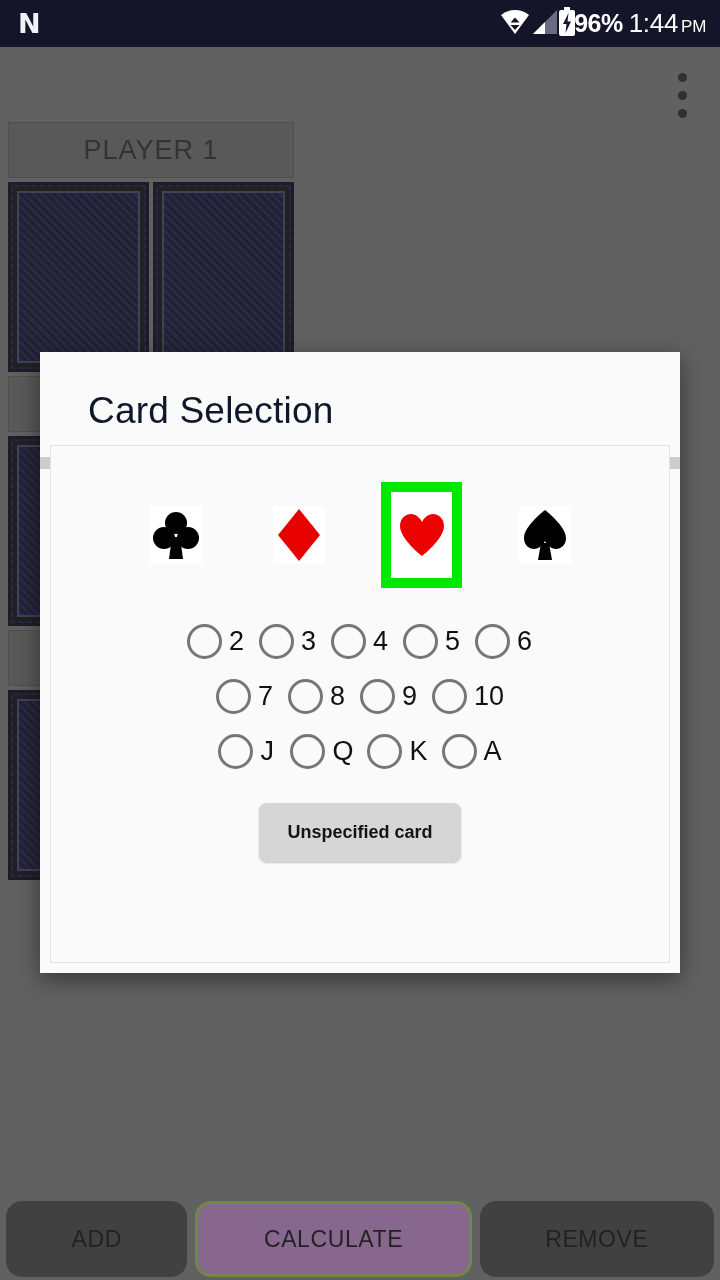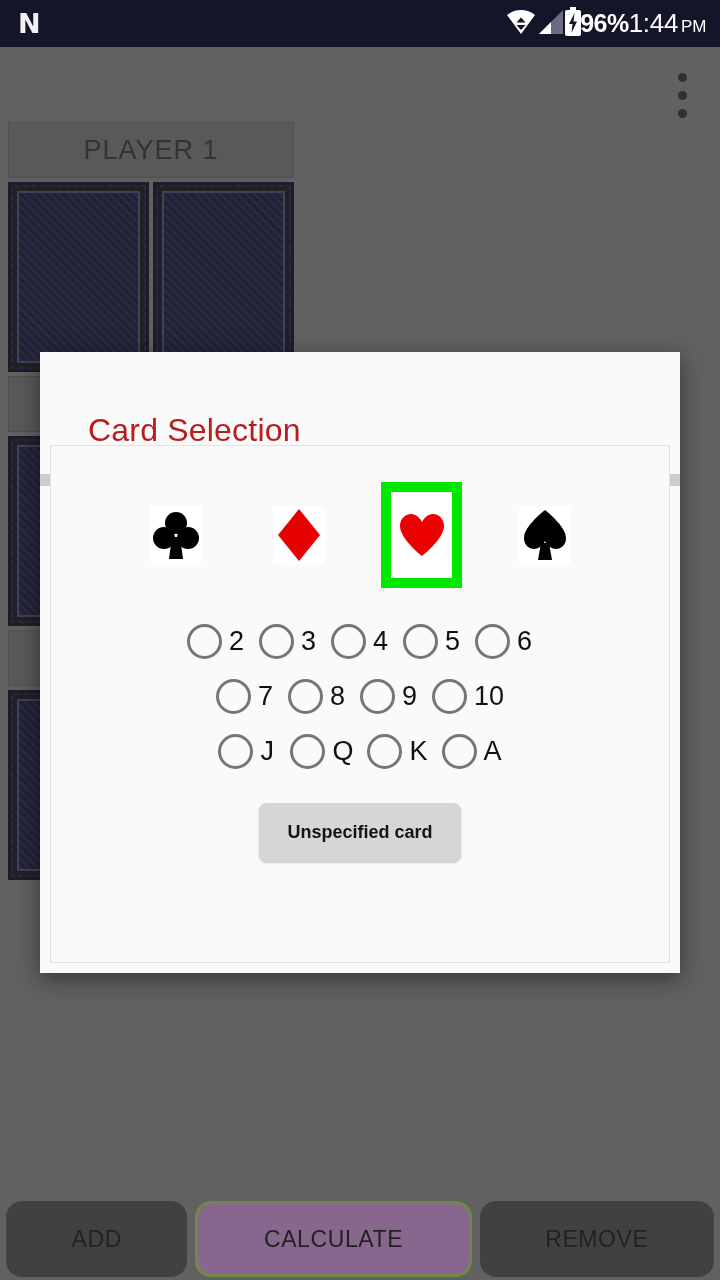--- a/index.html
+++ b/index.html
@@ -32,21 +32,21 @@
     color: #f2f2f6;
     font-family: "DejaVu Sans", sans-serif;
     line-height: 1;
   }
   .ico { display: block; }
   .battery-pct {
     font-size: 25px; font-weight: bold; color: #ffffff;
     letter-spacing: -0.5px; margin-left: -2px;
   }
   .clock {
-    font-size: 26px; color: #ffffff; 
+    font-size: 26px; color: #ffffff; margin-left: 6px;
     letter-spacing: -0.3px;
   }
   .clock .ampm { font-size: 17px; margin-left: 3px; }
 
   
   .appbg {
     position: absolute; top: 47px; left: 0;
     width: 720px; height: 1233px;
     background: #a0a0a0;
   }
@@ -113,22 +113,22 @@
 
   
   .dialog {
     position: absolute;
     left: 40px; top: 352px;
     width: 640px; height: 621px;
     background: #fafafa;
     box-shadow: 0 6px 22px rgba(0,0,0,0.45);
   }
   .dlg-title {
-    padding: 60px 0 0 48px;
-    font-size: 32px; color: #b91c1c;
+    padding: 38px 0 0 48px;
+    font-size: 37px; color: #0f172a;
     letter-spacing: 0.2px;
   }
   .dlg-divider {
     margin-top: 25px;
     height: 12px; width: 100%;
     background: #cccccc;
   }
   .dlg-body {
     position: absolute; left: 10px; top: 93px;
     width: 620px; height: 518px;

